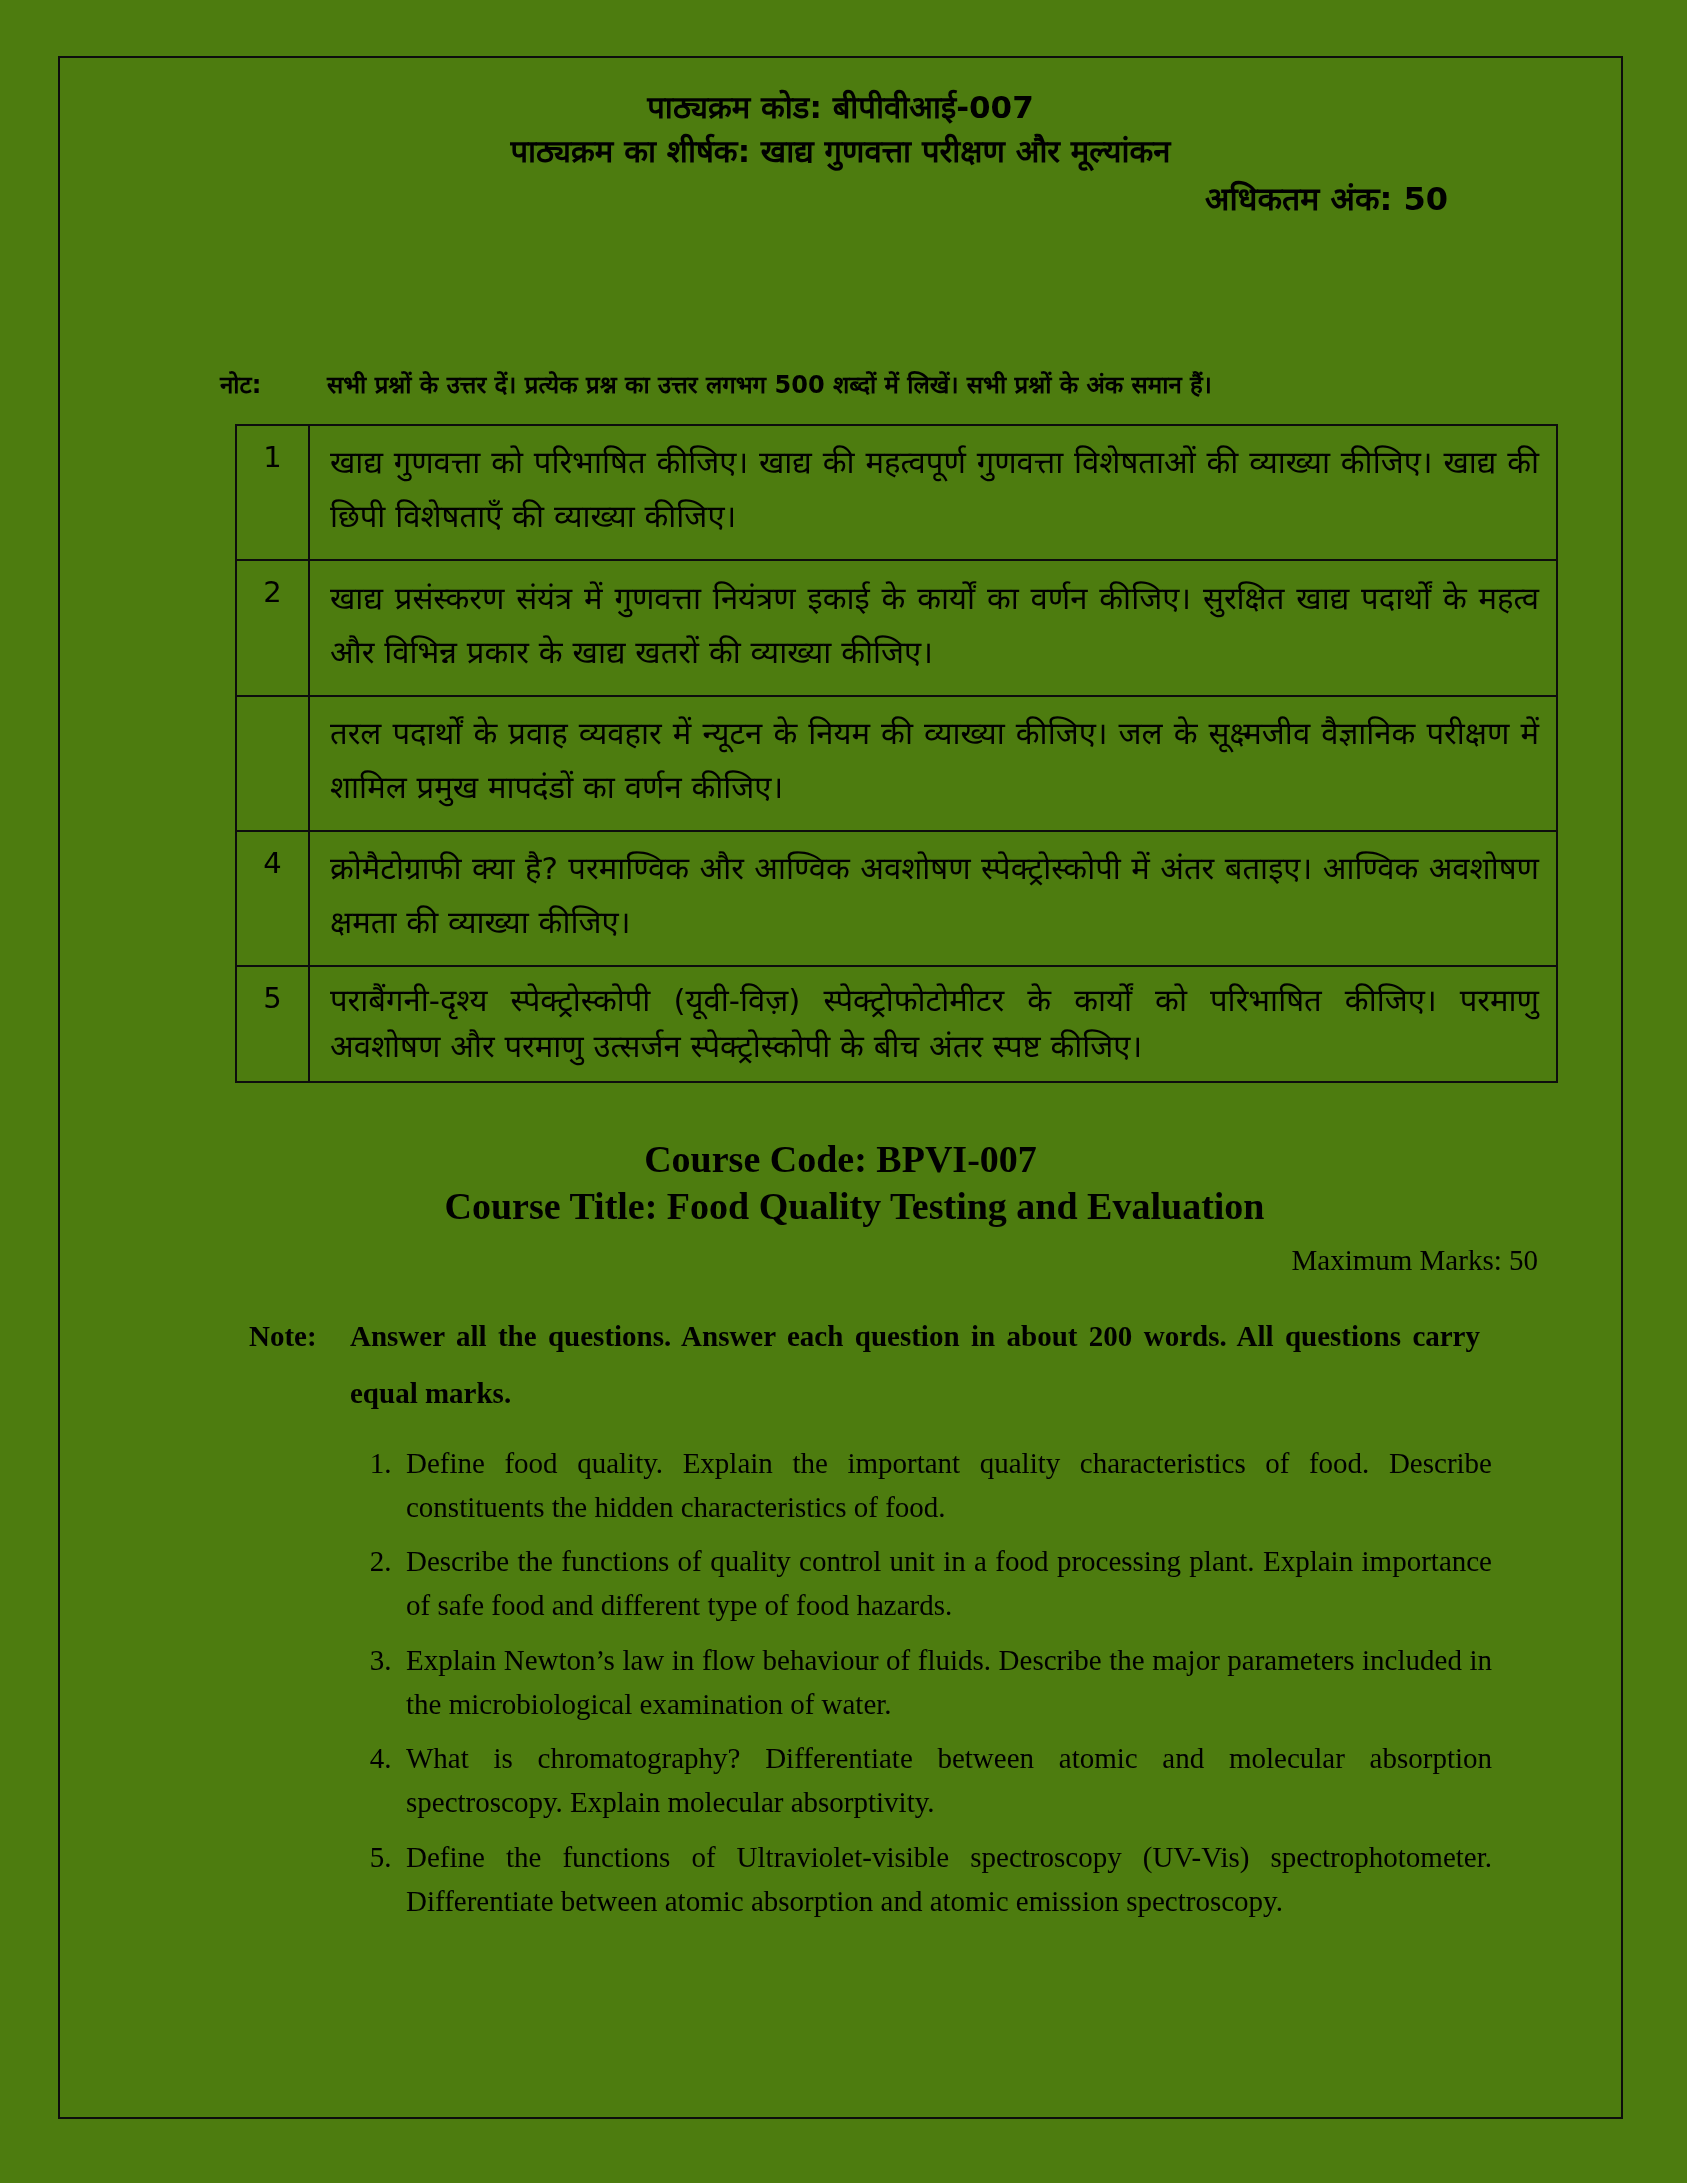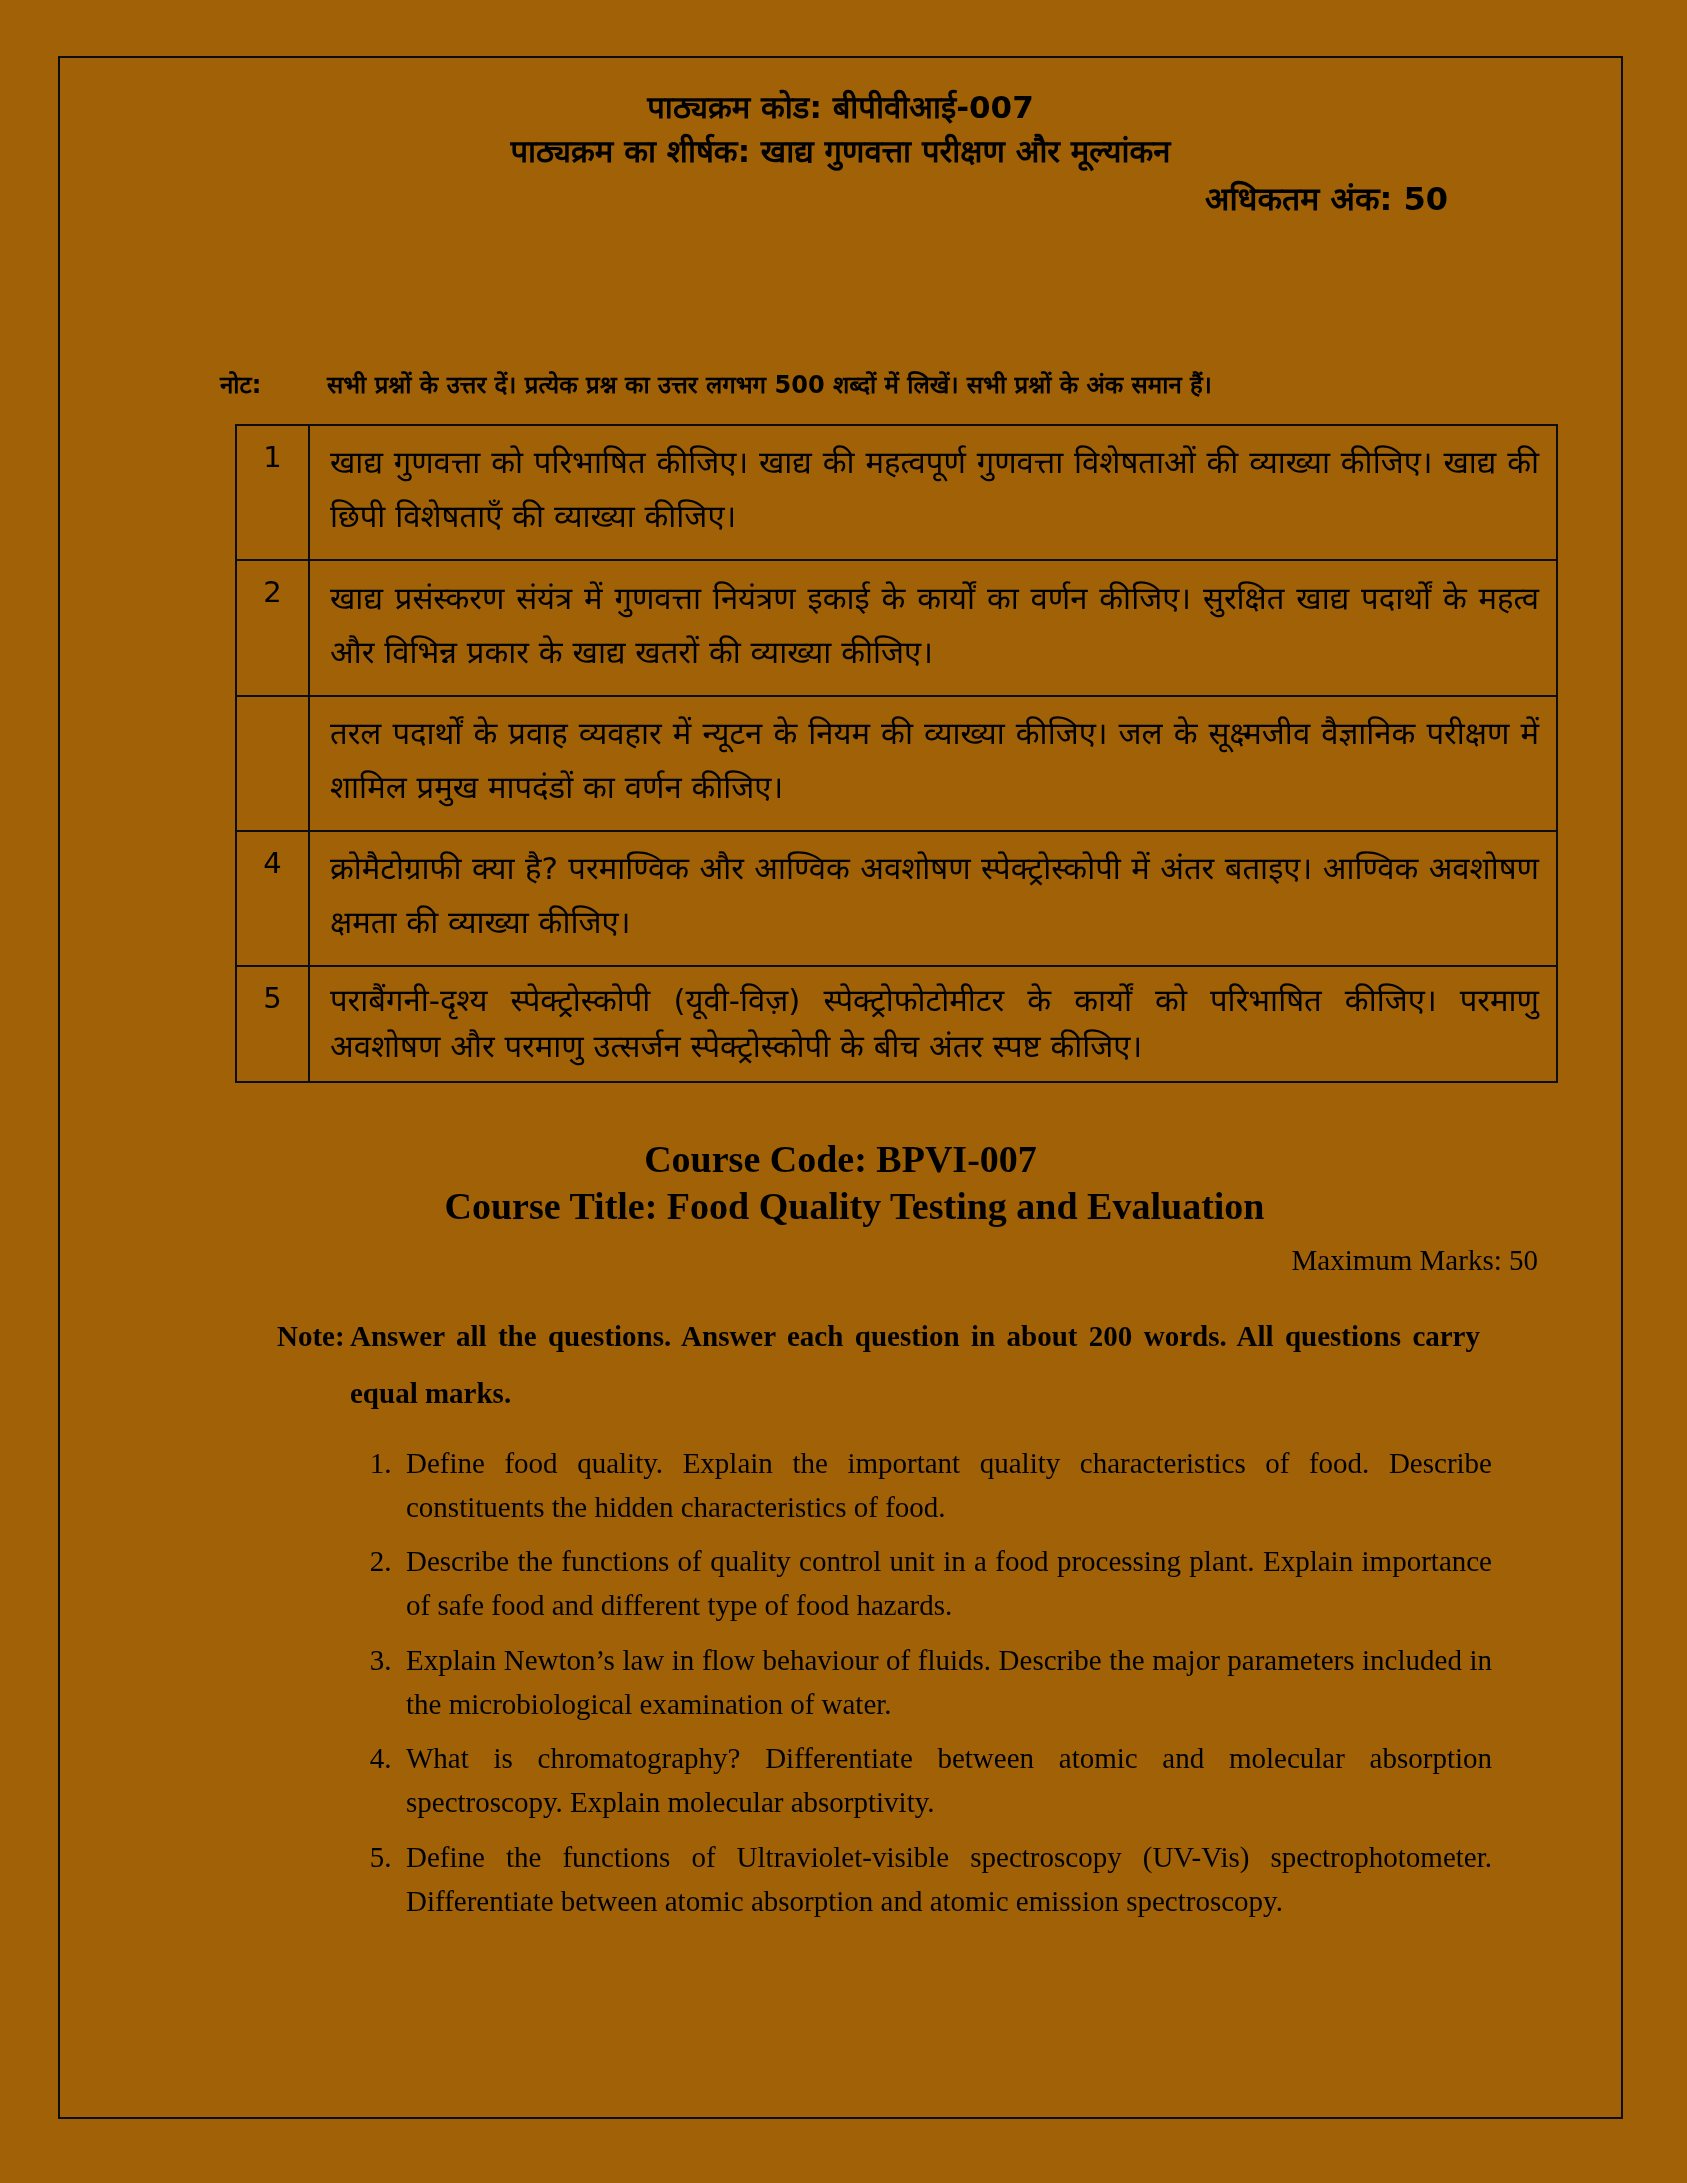--- a/index.html
+++ b/index.html
@@ -1,20 +1,20 @@
 <!DOCTYPE html>
 <html style="font-size:10.6px"><head>
 <meta charset="utf-8">
 <style>
   * { margin:0; padding:0; box-sizing:border-box; }
   html,body { background:#ffffff; }
   .page {
     position:relative;
     width:1687px; height:2183px;
-    background:#a16207;
+    background:#4d7c0f;
     color:#000;
     overflow:hidden;
   }
   .frame {
     position:absolute;
     left:58px; top:56px;
     width:1565px; height:2063px;
     border:2.6px solid #0d0d0d;
   }
   
@@ -53,21 +53,21 @@
   .english { font-family:"Liberation Serif", "DejaVu Serif", serif; }
   .e-code  { margin-top:58px; text-align:center; font-weight:bold; font-size:38px; line-height:37px; }
   .e-title { margin-top:5.3px;  text-align:center; font-weight:bold; font-size:38px; line-height:46px;padding-left:28px; }
   .e-marks { margin-top:13.2px; padding-right:83px; text-align:right; font-size:29px; line-height:36px; }
   .e-note {
     position:relative;
     margin:30px 0 0 189px;
     width:1231px;
     font-weight:bold; font-size:29px; line-height:57px;
   }
-  .e-note-label { position:absolute; left:0; top:0;margin-left:28px; }
+  .e-note-label { position:absolute; left:0; top:0; }
   .e-note-text { display:block; padding-left:101px; text-align:justify; }
   .e-list { margin:18.5px 0 0 241px; width:1191px; list-style:none; }
   .e-item { display:flex; margin-bottom:10.6px; font-size:29px; line-height:44px; }
   .e-item .qnum { width:105px; min-width:105px; text-align:right; padding-right:14.6px; }
   .e-item .qbody { flex:1; text-align:justify; }
 </style>
 </head>
 <body>
 
 <div class="page">

